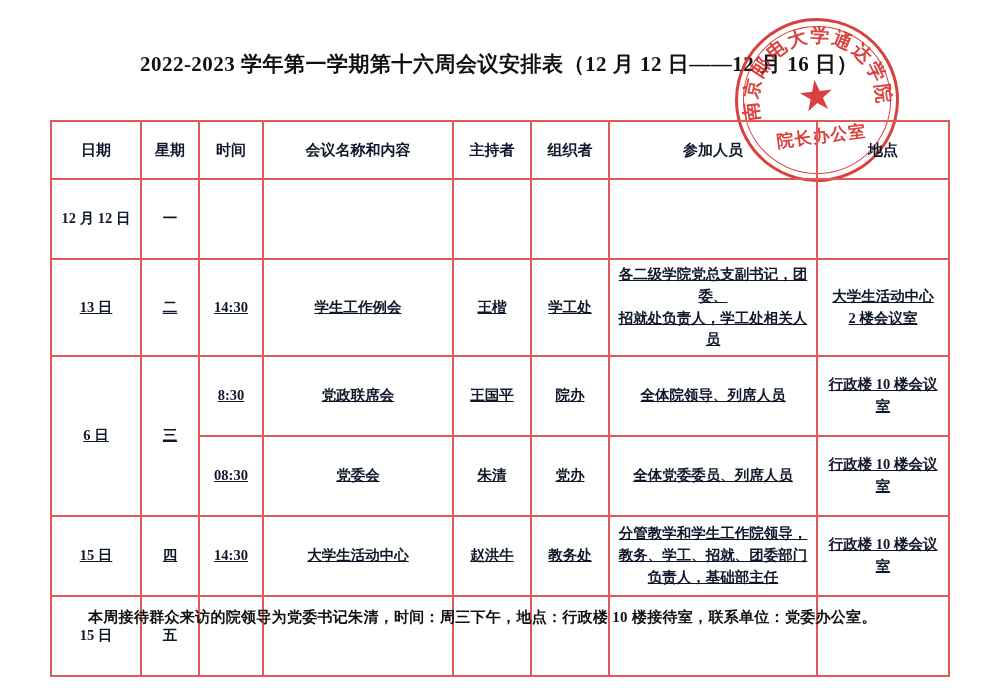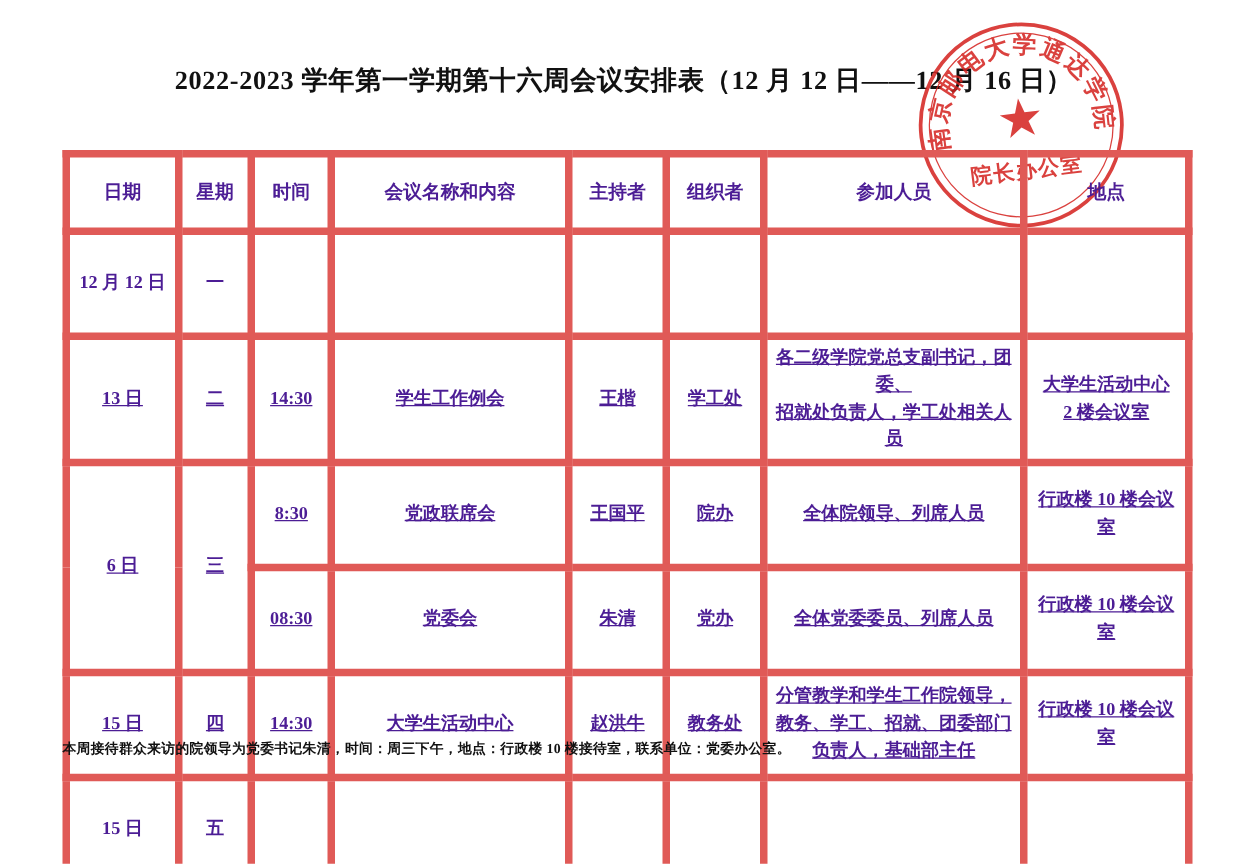--- a/index.html
+++ b/index.html
@@ -96,47 +96,48 @@
   
   table.schedule {
     position: absolute;
     left: 50px;
     top: 120px;
     width: 898px;
     border-collapse: collapse;
     table-layout: fixed;
   }
   table.schedule td, table.schedule th {
-    border: 6px solid #0369a1;
+    border: 2px solid #0369a1;
     border-color: #e05a57;
     text-align: center;
     vertical-align: middle;
     font-size: 14.5px;
     font-weight: bold;
     padding: 4px 6px;
     line-height: 1.5;
-    color: #4c1d95;
+    color: #0f172a;
   }
   table.schedule th {
     height: 48px;
     font-size: 15px;
   }
   .row-tall td { height: 70px; text-decoration: underline; }
   .row-short td { height: 70px; }
   .cell-multiline { white-space: pre-line; }
 
   .footer-note {
     position: absolute;
     left: 50px;
-    top: 591px;
+    top: 608px;
     width: 900px;
-    font-size: 11px;
+    font-size: 15px;
     font-weight: bold;
     text-align: left;
     letter-spacing: 0.3px;
+    padding-left: 38px;
   }
 </style>
 </head>
 <body>
 
 <div class="page">
 
   <div class="doc-title">2022-2023 学年第一学期第十六周会议安排表（12 月 12 日——12 月 16 日）</div>
 
   <div class="seal">

